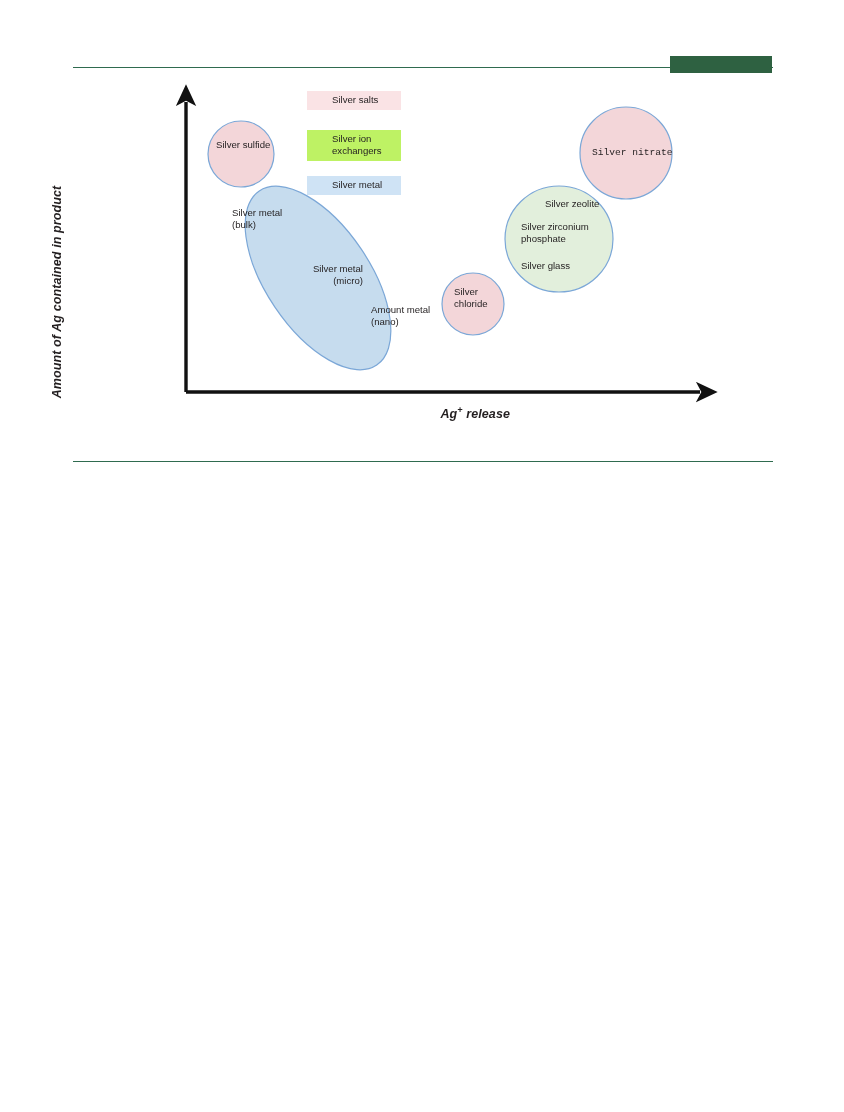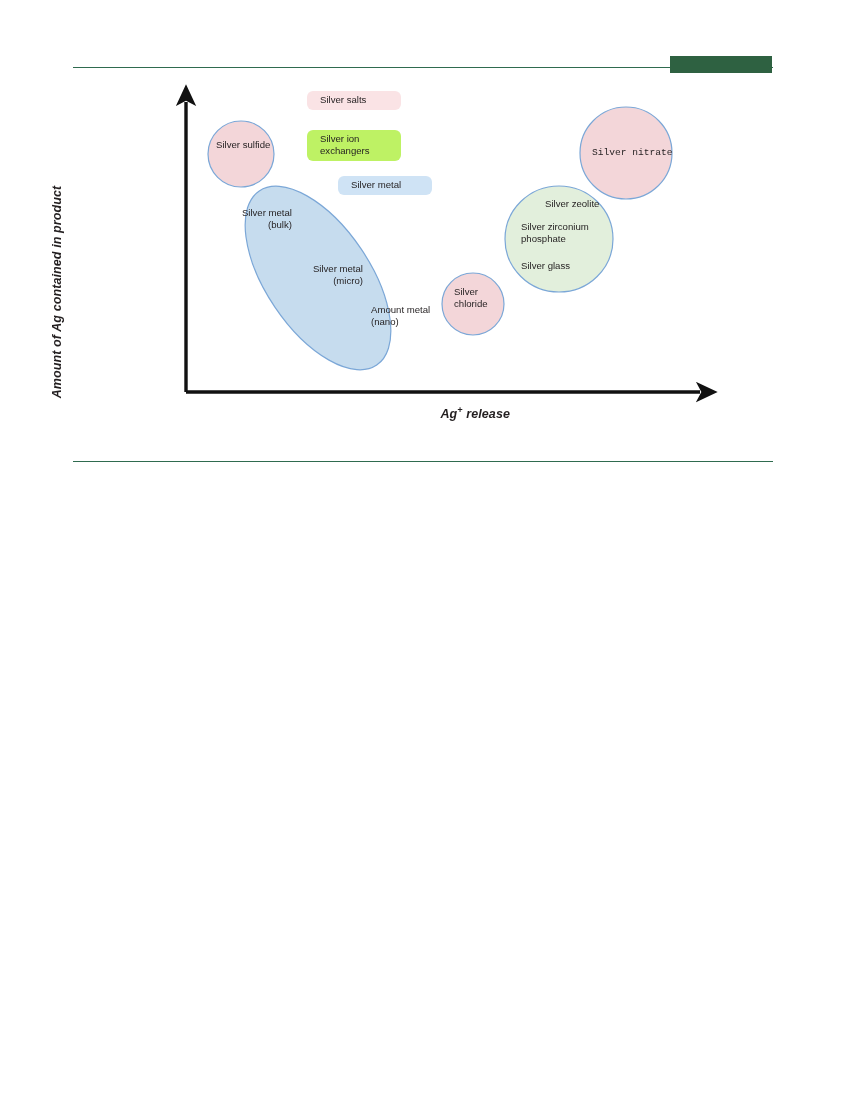--- a/index.html
+++ b/index.html
@@ -85,53 +85,51 @@
     width: 180px;
     text-align: right;
   }
   #xlabel sup { font-size: 9px; }
 
   
   .legend-box {
     position: absolute;
     font-size: 9.6px;
     color: #231f20;
-    padding: 3px 6px 3px 13px;
+    padding: 3px 6px 3px 25px;
     box-sizing: border-box;
     line-height: 1.25;
-    border-radius: 6px;
   }
   #legend-salts {
     left: 307px; top: 11px;
     width: 94px; height: 19px;
     background: #fae3e5;
   }
   #legend-ionex {
     left: 307px; top: 50px;
     width: 94px; height: 31px;
     background: #bef264;
   }
   #legend-metal {
     left: 307px; top: 96px;
     width: 94px; height: 19px;
     background: #cfe3f5;
-    margin-left: 31px;
   }
 
   
   .bubble-text {
     position: absolute;
     font-size: 9.6px;
     color: #231f20;
     line-height: 1.28;
   }
   #t-sulfide   { left: 216px; top: 59px;  width: 60px; }
   #t-nitrate   { left: 592px; top: 67px;  width: 90px; font-family: Liberation Mono, monospace; }
   #t-chloride  { left: 454px; top: 206px; width: 60px; }
-  #t-bulk      { left: 232px; top: 127px; width: 60px; text-align: right; }
+  #t-bulk      { left: 232px; top: 127px; width: 60px; }
   #t-micro     { left: 303px; top: 183px; width: 60px; text-align: right; }
   #t-nano      { left: 371px; top: 224px; width: 60px; }
 
   #t-zeolite   { left: 521px; top: 118px; width: 92px; margin-left: 24px; }
   #t-zirc      { left: 521px; top: 141px; width: 92px; }
   #t-glass     { left: 521px; top: 180px; width: 92px; }
 </style>
 </head>
 <body>
 

